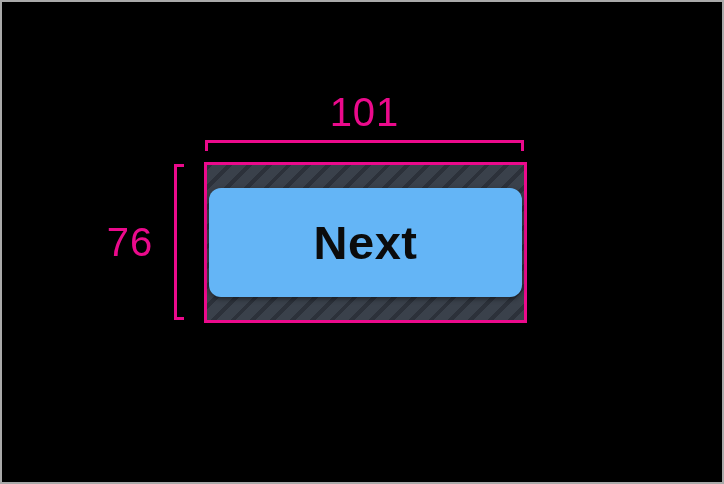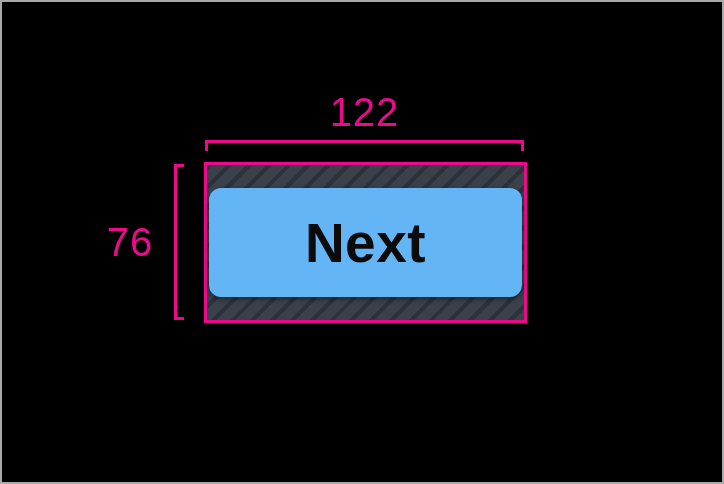--- a/index.html
+++ b/index.html
@@ -74,34 +74,34 @@
     );
   }
   .next-btn{
     position:absolute;
     left:2px;right:2px;top:23px;bottom:23px;
     border:none;
     border-radius:12px;
     background:var(--btn-bg);
     color:var(--btn-text);
     font-family:"Liberation Sans","DejaVu Sans",sans-serif;
-    font-size:55px;
+    font-size:47px;
     font-weight:bold;
     letter-spacing:0.5px;
     display:flex;align-items:center;justify-content:center;
     box-shadow:0 2px 5px rgba(0,0,0,0.45);
     cursor:pointer;
   }
 </style>
 </head>
 <body>
 
 <div class="canvas">
 
-  <div class="width-label">122</div>
+  <div class="width-label">101</div>
 
   <div class="h-dim-line"></div>
 
   <div class="v-dim-line"></div>
 
   <div class="height-label">76</div>
 
   <div class="widget-box">
     <button class="next-btn">Next</button>
   </div>

